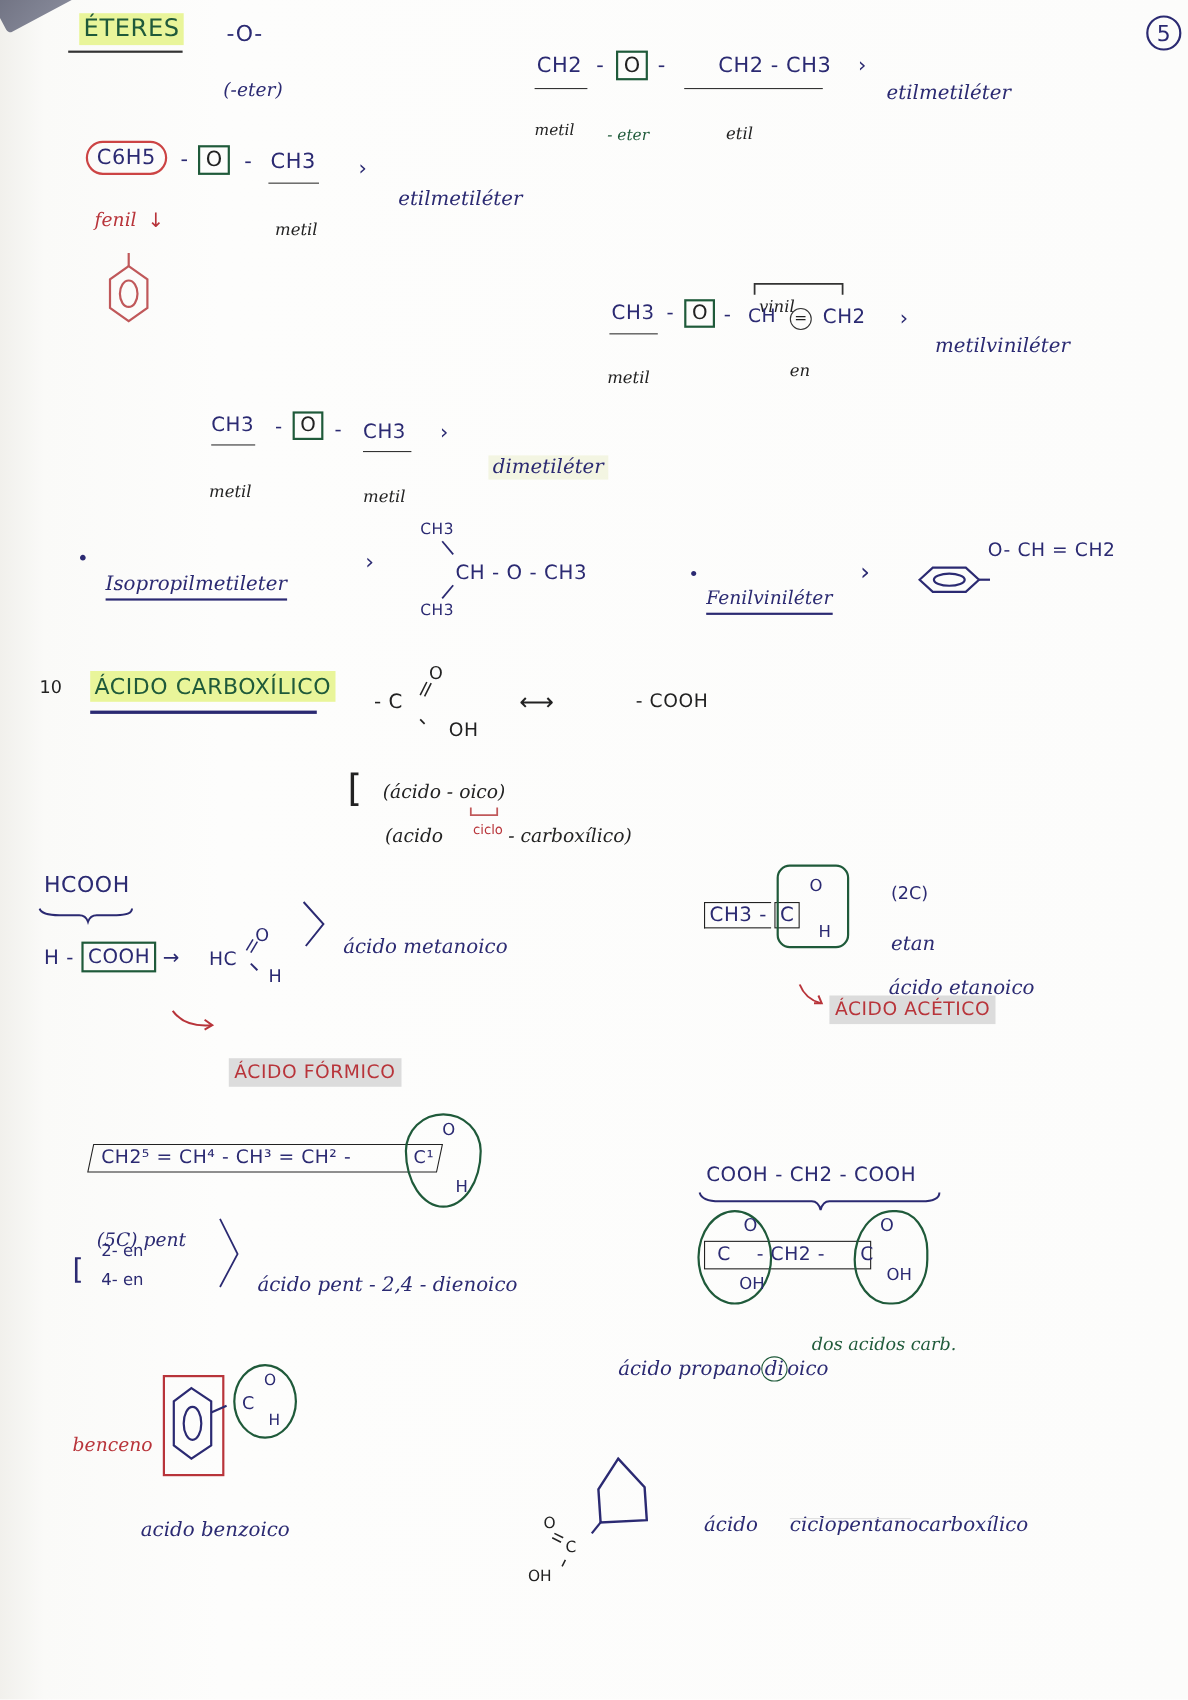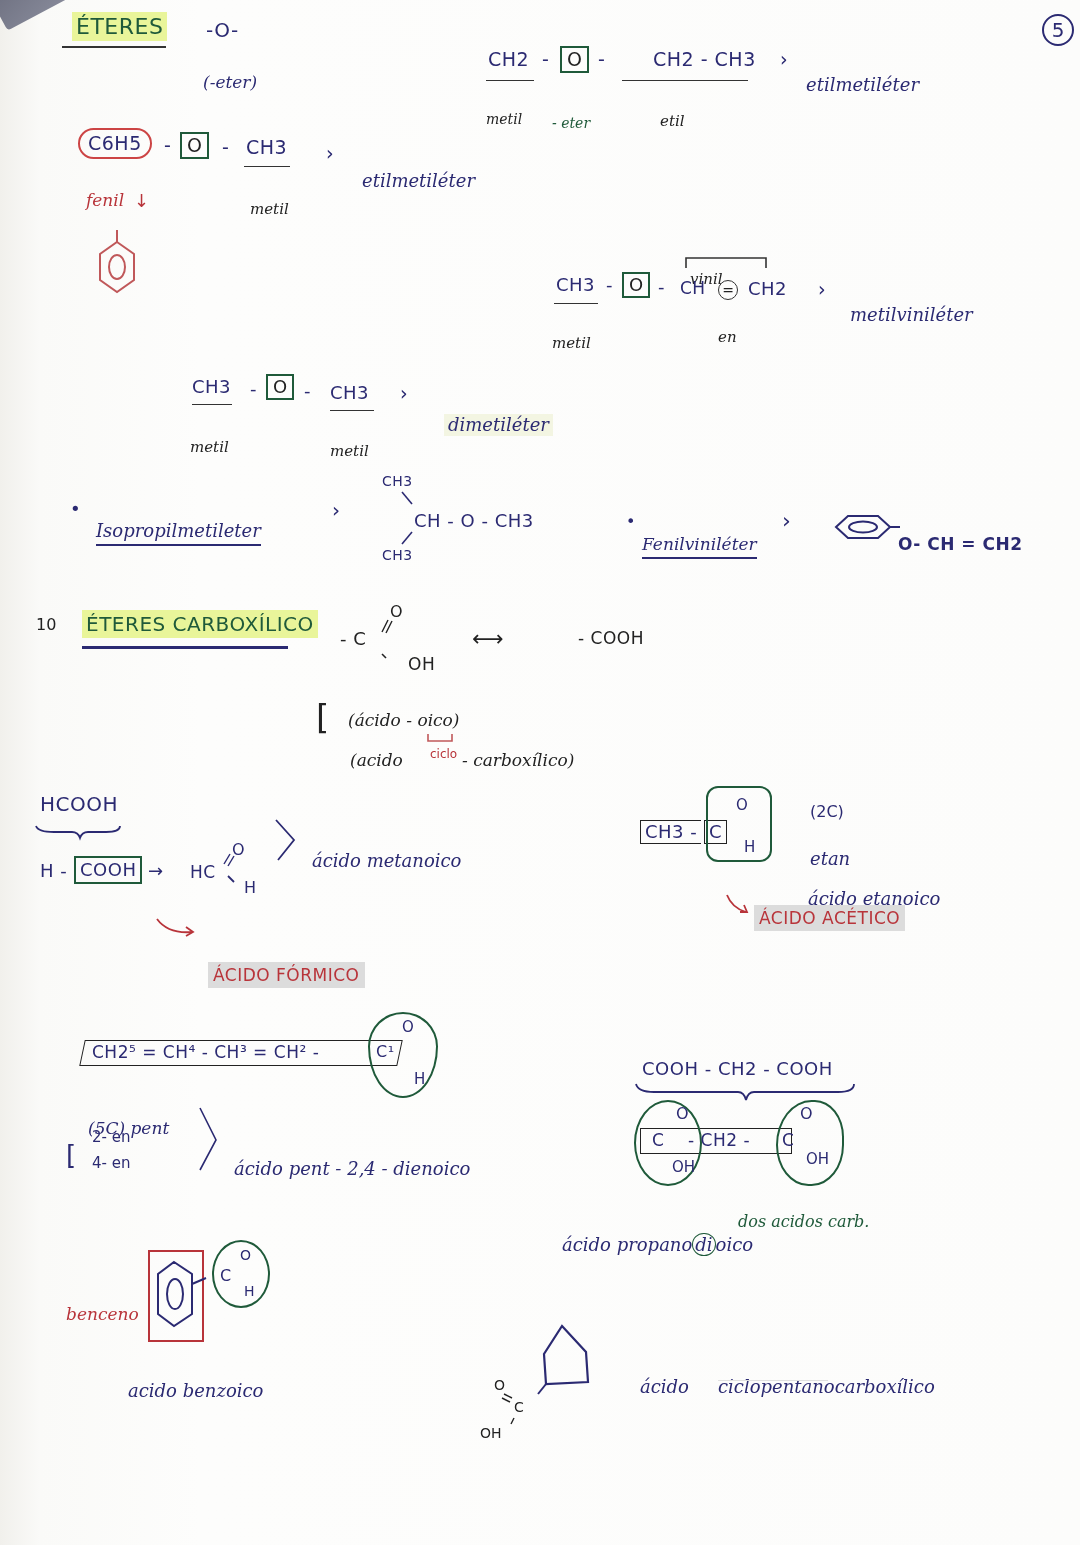--- a/index.html
+++ b/index.html
@@ -119,25 +119,25 @@
 <div class="t f14 blue hw" style="left:382px;top:548px;">CH3</div>
 
 <div class="t f16 blue" style="left:626px;top:514px;">•</div>
 <div class="t f17 blue cursive" style="left:642px;top:512px;border-bottom:2px solid #2b2a72;padding-bottom:4px;">Fenilviniléter</div>
 <div class="t f22 blue" style="left:782px;top:510px;">›</div>
 <svg class="abs" style="left:832px;top:512px;" width="70" height="30">
   <polygon points="4,15 16,4 46,4 58,15 46,26 16,26" fill="none" stroke="#2b2a72" stroke-width="2"></polygon>
   <ellipse cx="31" cy="15" rx="14" ry="5.5" fill="none" stroke="#2b2a72" stroke-width="2"></ellipse>
   <line x1="58" y1="15" x2="68" y2="15" stroke="#2b2a72" stroke-width="2"></line>
 </svg>
-<div class="t f17 blue hw" style="left:898px;top:536px;font-weight:bold;">O- CH = CH2</div>
+<div class="t f17 blue hw" style="left:898px;top:492px;">O- CH = CH2</div>
 
 <div class="t f16 dark" style="left:36px;top:617px;">10</div>
 <div class="t f20 green hw" style="left:82px;top:614px;">
-  <span class="hl-yellow">ÉTERES CARBOXÍLICO</span>
+  <span class="hl-yellow">ÁCIDO CARBOXÍLICO</span>
 </div>
 <div style="position:absolute;left:82px;top:646px;width:206px;border-bottom:3px solid #2b2a72;"></div>
 
 <div class="t f18 dark hw" style="left:340px;top:630px;">- C</div>
 <div class="t f16 dark" style="left:390px;top:604px;">O</div>
 <svg class="abs" style="left:376px;top:614px;" width="20" height="50">
   <line x1="6" y1="18" x2="12" y2="6" stroke="#222" stroke-width="1.4"></line>
   <line x1="10" y1="19" x2="16" y2="7" stroke="#222" stroke-width="1.4"></line>
   <line x1="6" y1="40" x2="10" y2="44" stroke="#222" stroke-width="1.6"></line>
 </svg>

